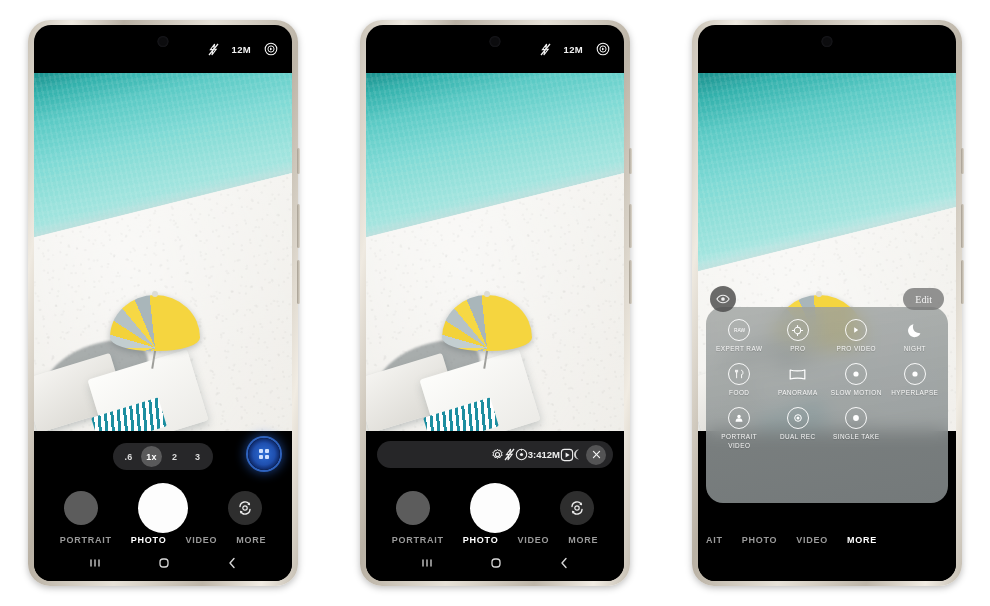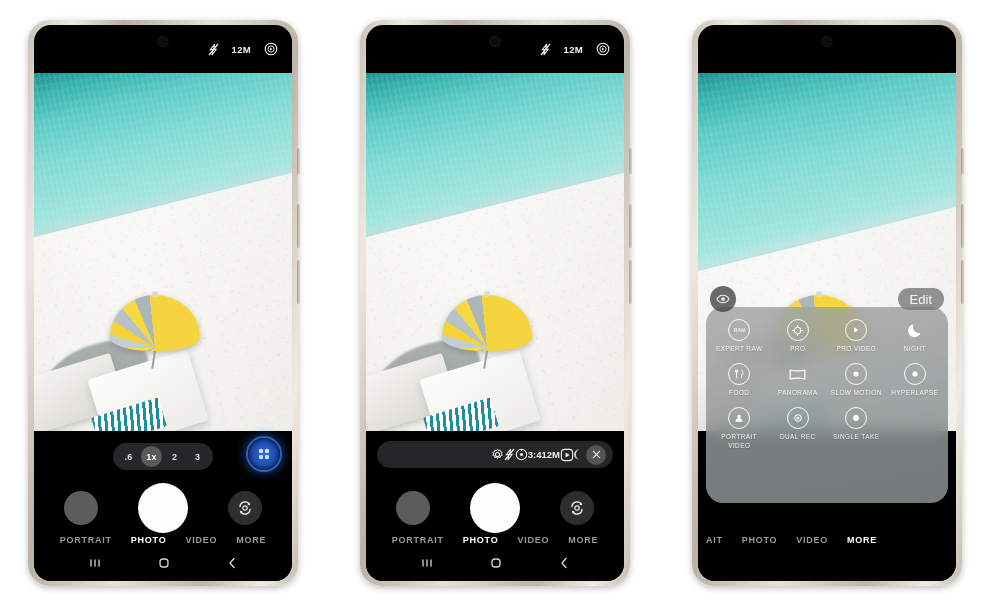--- a/index.html
+++ b/index.html
@@ -366,22 +366,22 @@
     border-radius: 50%;
     background: rgba(74,74,74,.82);
     display:flex; align-items:center; justify-content:center;
   }
   .edit-btn {
     height: 22px;
     padding: 0 12px;
     border-radius: 11px;
     background: rgba(120,120,120,.8);
     color: #f4f4f4;
-    font-size: 13px;
-    display:flex; align-items:center; justify-content:center;
+    font-size: 10px;
+    display:flex; align-items:center; justify-content:center;font-family:Liberation Serif, serif;
   }
   .more-panel {
     position: absolute;
     left: 8px; right: 8px;
     top: 282px;
     bottom: 78px;
     border-radius: 17px;
     background: linear-gradient(170deg, rgba(158,162,160,.80) 0%, rgba(146,152,152,.84) 45%, rgba(132,138,139,.88) 100%);
     backdrop-filter: blur(9px);
     z-index: 6;

